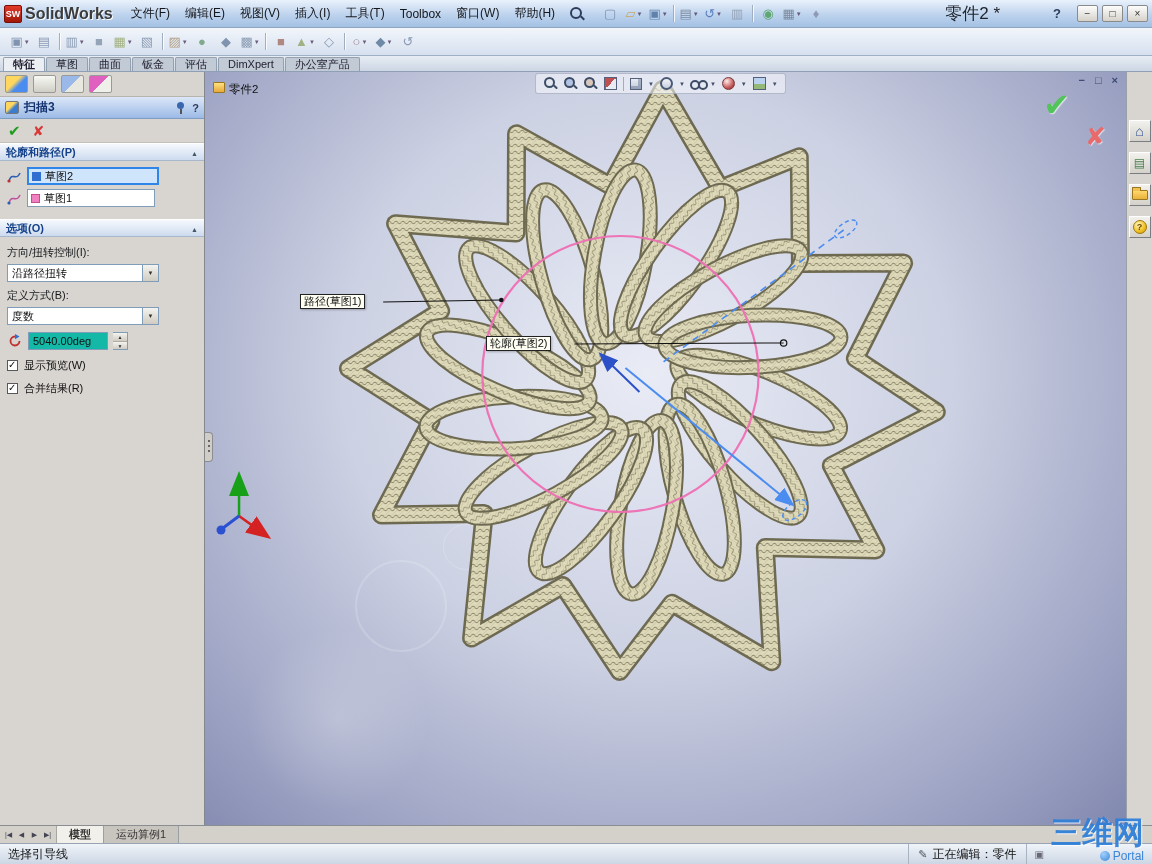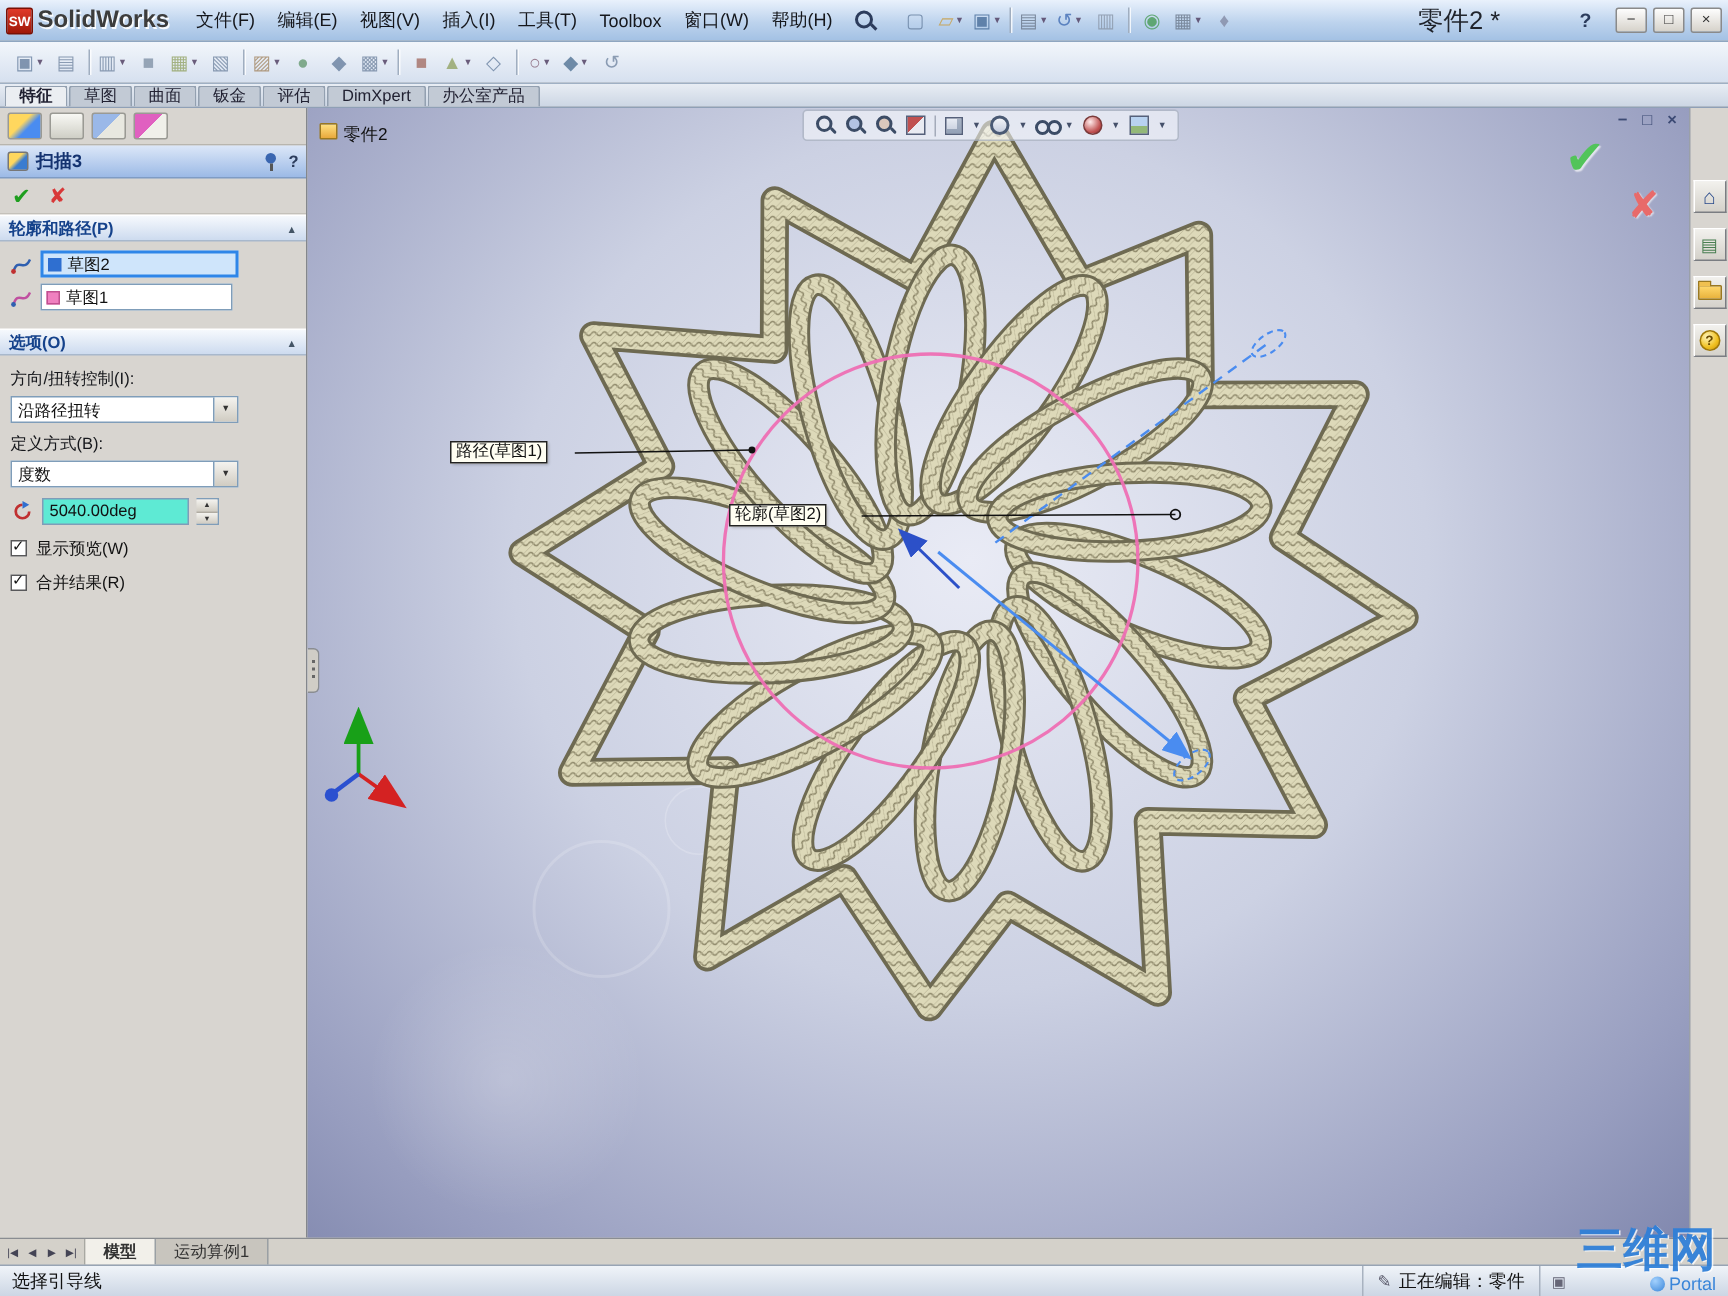--- a/index.html
+++ b/index.html
@@ -74,21 +74,21 @@
   .fld.sel{background:#cfe5fb;border:2px solid #2f86e8;width:132px}
   .chip{width:9px;height:9px;flex:none}
   .chip.blue{background:#2f6fd0}
   .chip.pink{background:#f080c0;border:1px solid #c05090}
   .lbl{font-size:11px;color:#16181c;margin-top:2px}
   .dd{width:152px;height:18px;background:#fff;border:1px solid #7f9db9;display:flex;align-items:center;font-size:11px}
   .dd .val{flex:1;padding:0 4px;white-space:nowrap;overflow:hidden}
   .ddbtn{width:16px;height:16px;background:linear-gradient(#f4f3ef,#d0ccc2);border-left:1px solid #7f9db9;
     display:flex;align-items:center;justify-content:center;flex:none}
   .ddbtn::after{content:"▼";font-size:6px;color:#333}
-  .spin-input{width:98px;height:18px;border:1px solid #7f9db9;background:#5eead4;font-size:11px;display:flex;align-items:center;padding:0 4px}
+  .spin-input{width:80px;height:18px;border:1px solid #7f9db9;background:#14b8a6;font-size:11px;display:flex;align-items:center;padding:0 4px}
   .spinbtns{display:flex;flex-direction:column;border:1px solid #7f9db9;border-left:0}
   .spb{width:14px;height:8px;display:flex;align-items:center;justify-content:center;background:linear-gradient(#f4f3ef,#d0ccc2);border:0;padding:0}
   .spb+.spb{border-top:1px solid #b0aca2}
   .spb.up::after{content:"▲";font-size:5px;color:#333}
   .spb.dn::after{content:"▼";font-size:5px;color:#333}
   .cbrow{display:flex;align-items:center;gap:6px;margin-top:4px;font-size:11px}
   .cb{width:11px;height:11px;border:1px solid #58585a;background:#fff;position:relative;flex:none}
   .cb::after{content:"✓";position:absolute;left:0;top:-2px;font-size:10px;color:#111;font-weight:bold}
 
   .pm-splitter{position:absolute;left:205px;top:360px;width:8px;height:30px;background:#d0cdc6;border:1px solid #8a8d92;

